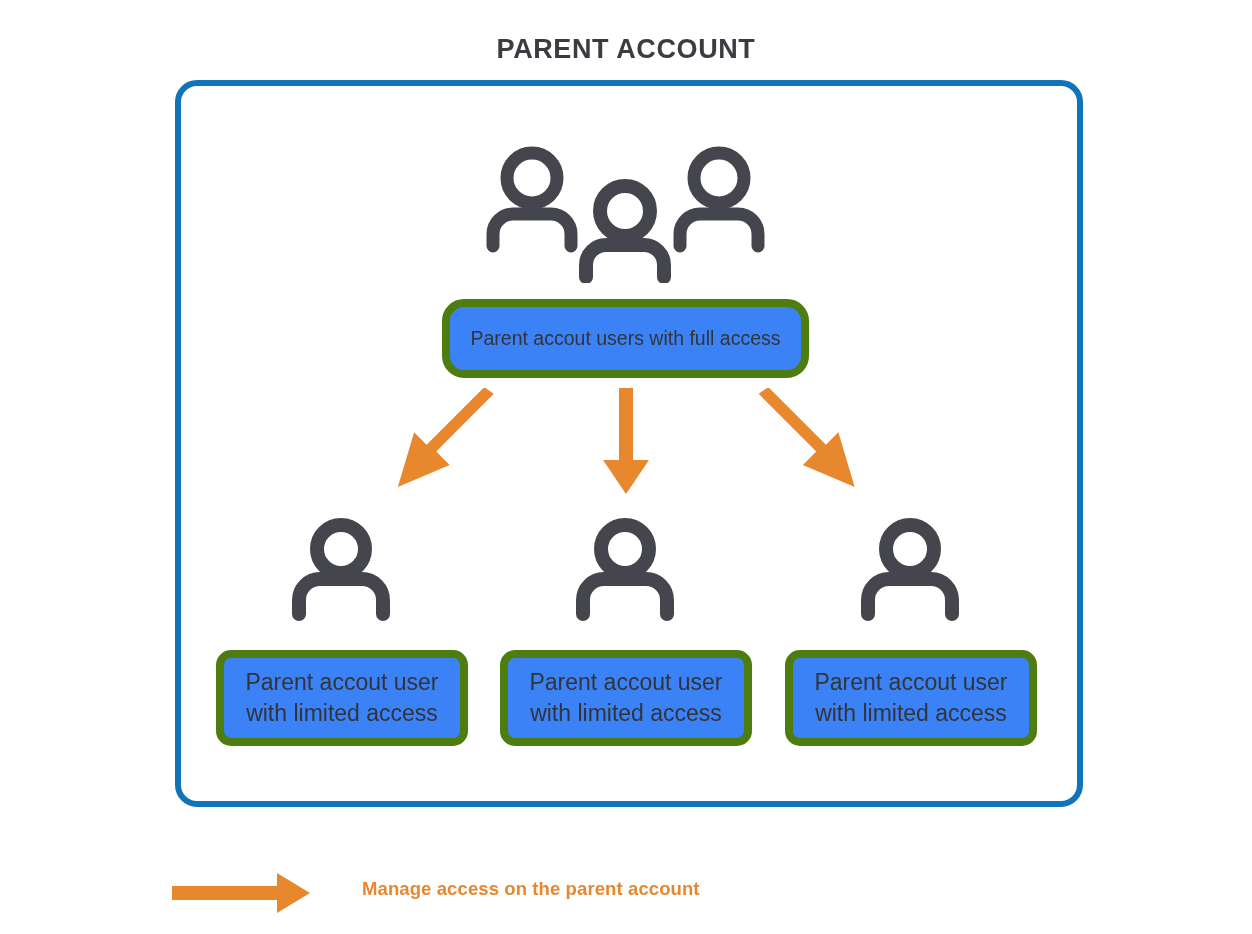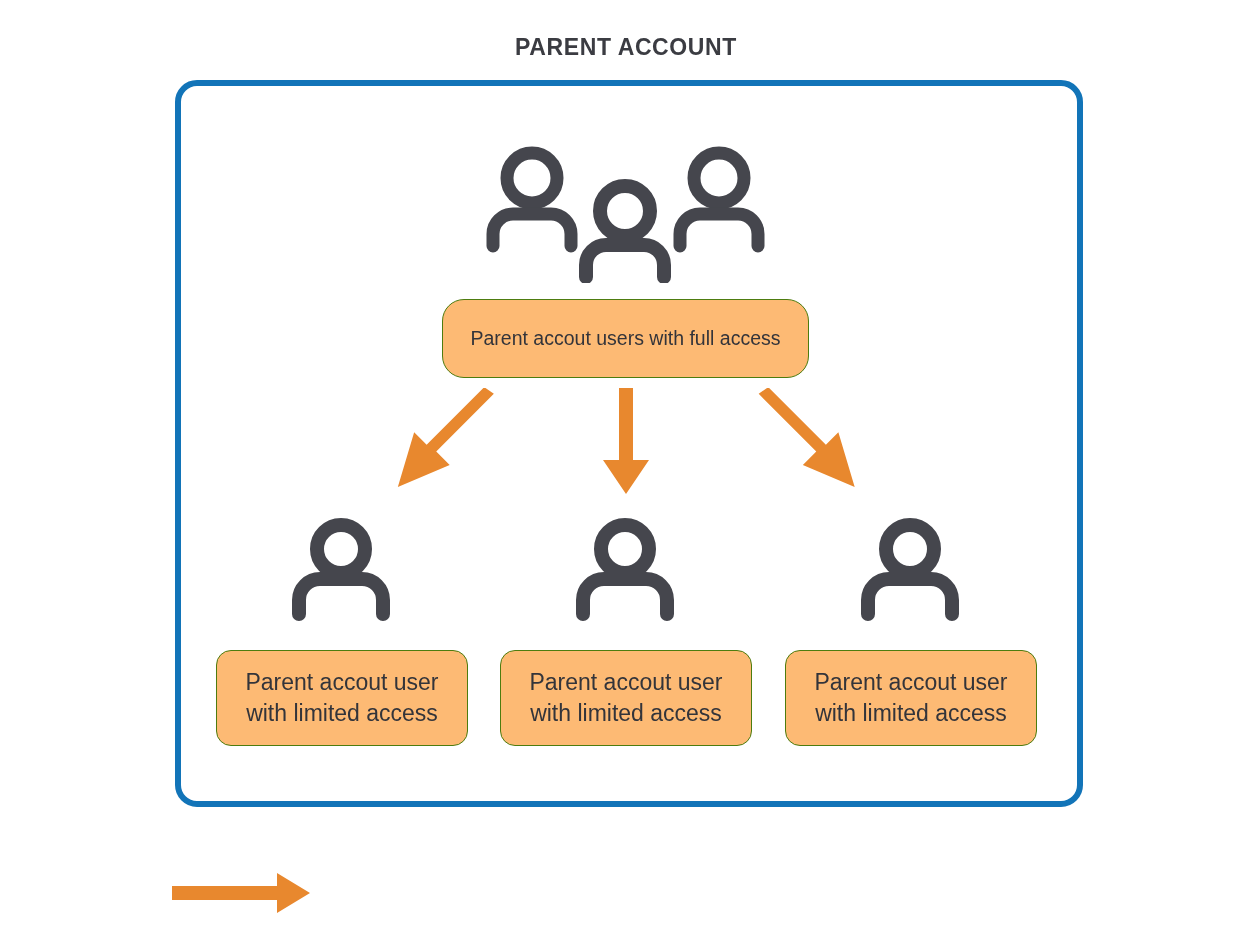--- a/index.html
+++ b/index.html
@@ -15,21 +15,21 @@
     overflow: hidden;
   }
 
   
   .page-title {
     position: absolute;
     left: 0;
     top: 34px;
     width: 1252px;
     text-align: center;
-    font-size: 23px;
+    font-size: 27px;
     font-weight: bold;
     letter-spacing: 0.6px;
     color: #3b3c42;
   }
 
   
   .parent-box {
     position: absolute;
     left: 175px;
     top: 80px;
@@ -55,22 +55,22 @@
     height: 104px;
   }
   .p1 { left: 289px; top: 517px; }
   .p2 { left: 573px; top: 517px; }
   .p3 { left: 858px; top: 517px; }
 
   
   .label-box {
     position: absolute;
     box-sizing: border-box;
-    border: 1px solid #4d7c0f;
-    background: #fdba74;
+    border: 8px solid #4d7c0f;
+    background: #3b82f6;
     display: flex;
     align-items: center;
     justify-content: center;
     text-align: center;
     color: #33343a;
     line-height: 1.33;
   }
   .label-box-top {
     left: 442px;
     top: 299px;
@@ -213,13 +213,14 @@
     <span>with limited access</span>
   </span>
 </div>
 
 <div class="legend">
   <div class="legend-arrow">
     <svg width="142" height="42" viewBox="0 0 142 42" xmlns="http://www.w3.org/2000/svg">
       <path d="M2 14 h105 v-13 L140 21 L107 41 v-13 H2 Z" fill="#e8882e"></path>
     </svg>
   </div>
+  <div class="legend-label">Manage access on the parent account</div>
 </div>
 
 </body></html>

